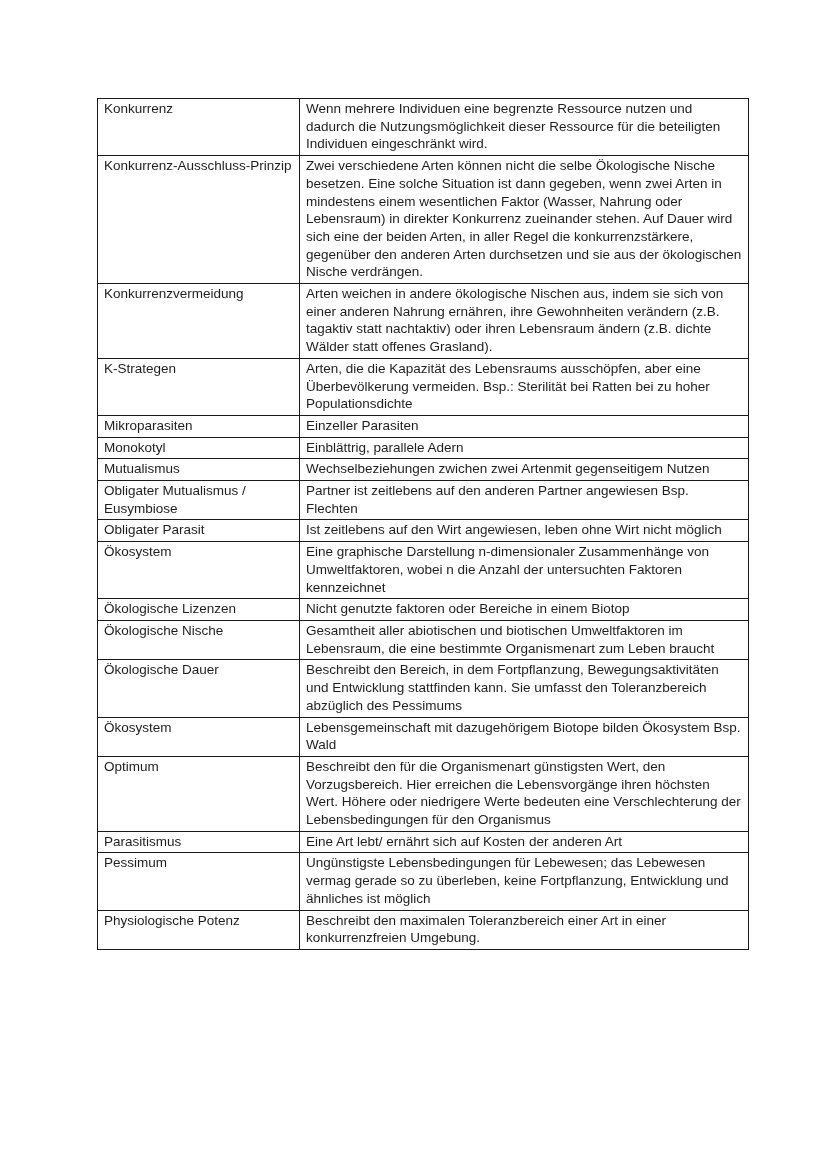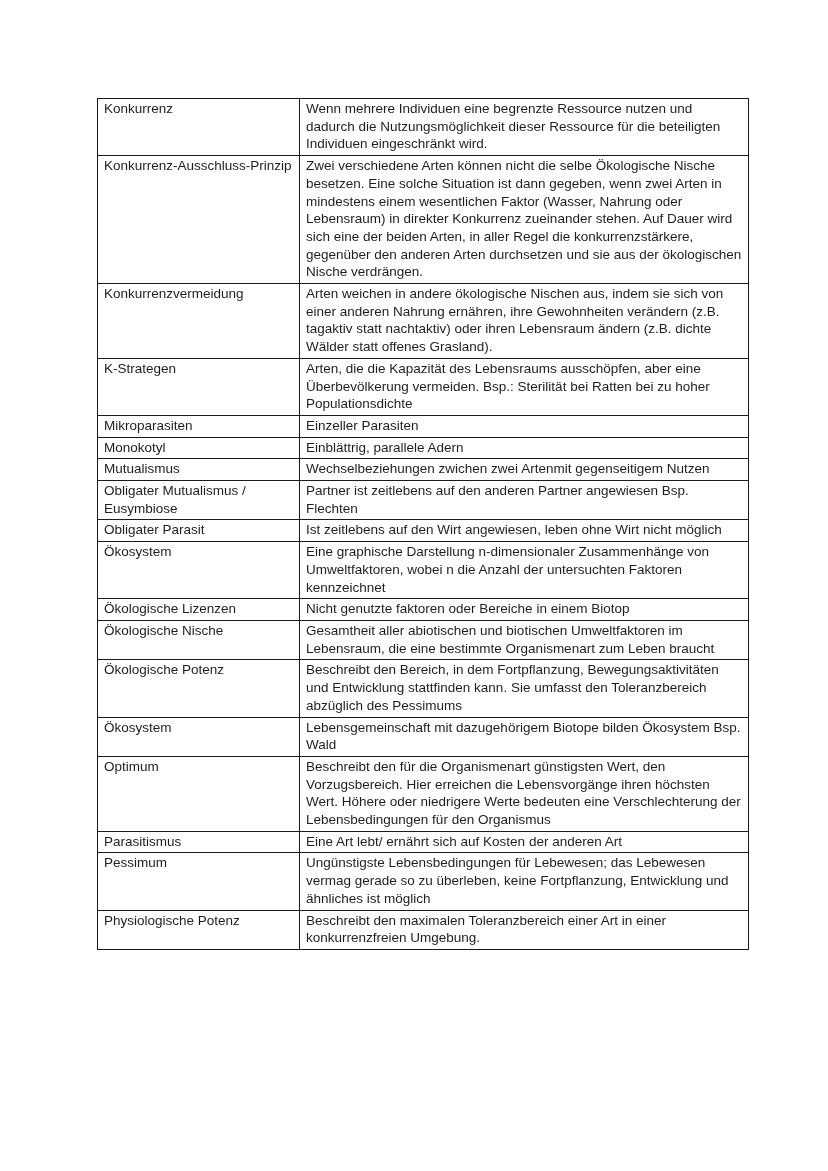--- a/index.html
+++ b/index.html
@@ -102,21 +102,21 @@
     <td class="term-cell">Ökologische Lizenzen</td>
     <td class="def-cell">Nicht genutzte faktoren oder Bereiche in einem Biotop</td>
   </tr>
 
   <tr>
     <td class="term-cell">Ökologische Nische</td>
     <td class="def-cell">Gesamtheit aller abiotischen und biotischen Umweltfaktoren im Lebensraum, die eine bestimmte Organismenart zum Leben braucht</td>
   </tr>
 
   <tr>
-    <td class="term-cell">Ökologische Potenz</td>
+    <td class="term-cell">Ökologische Dauer</td>
     <td class="def-cell">Beschreibt den Bereich, in dem Fortpflanzung, Bewegungsaktivitäten und Entwicklung stattfinden kann. Sie umfasst den Toleranzbereich abzüglich des Pessimums</td>
   </tr>
 
   <tr>
     <td class="term-cell">Ökosystem</td>
     <td class="def-cell">Lebensgemeinschaft mit dazugehörigem Biotope bilden Ökosystem Bsp. Wald</td>
   </tr>
 
   <tr>
     <td class="term-cell">Optimum</td>

